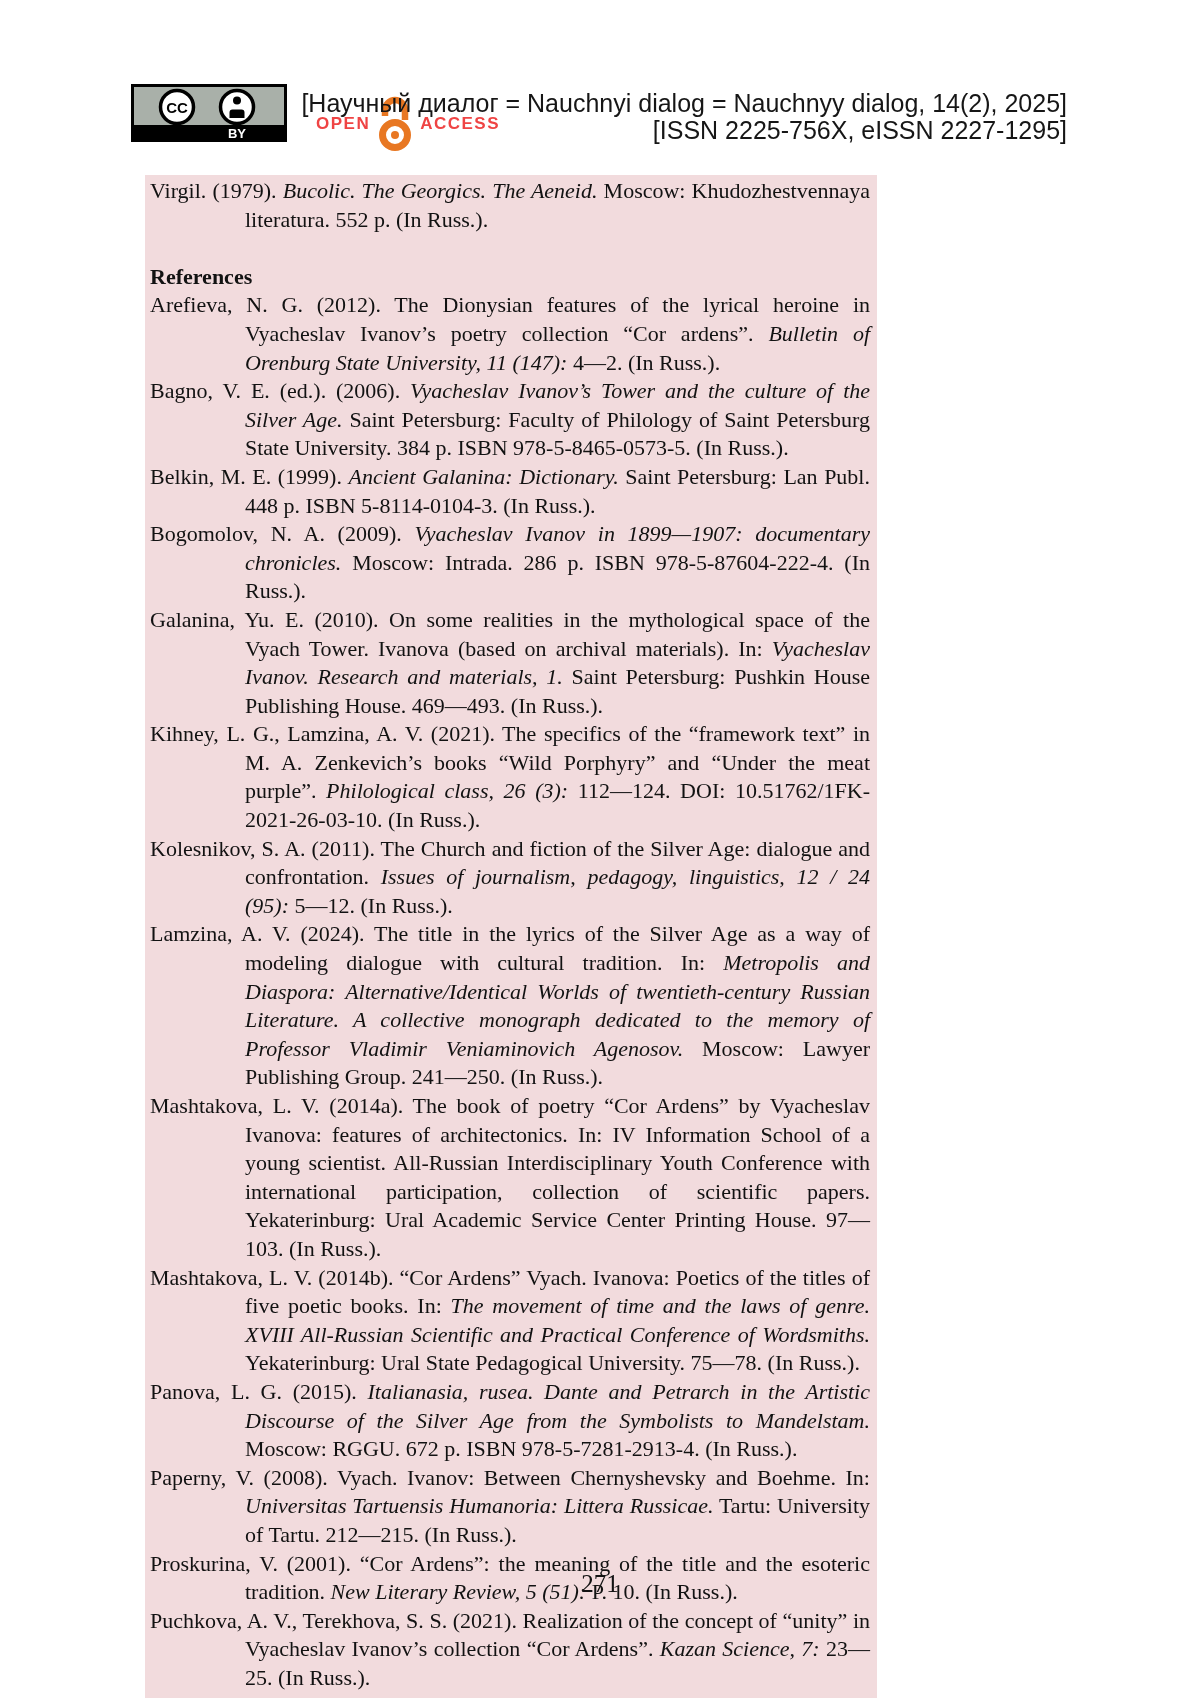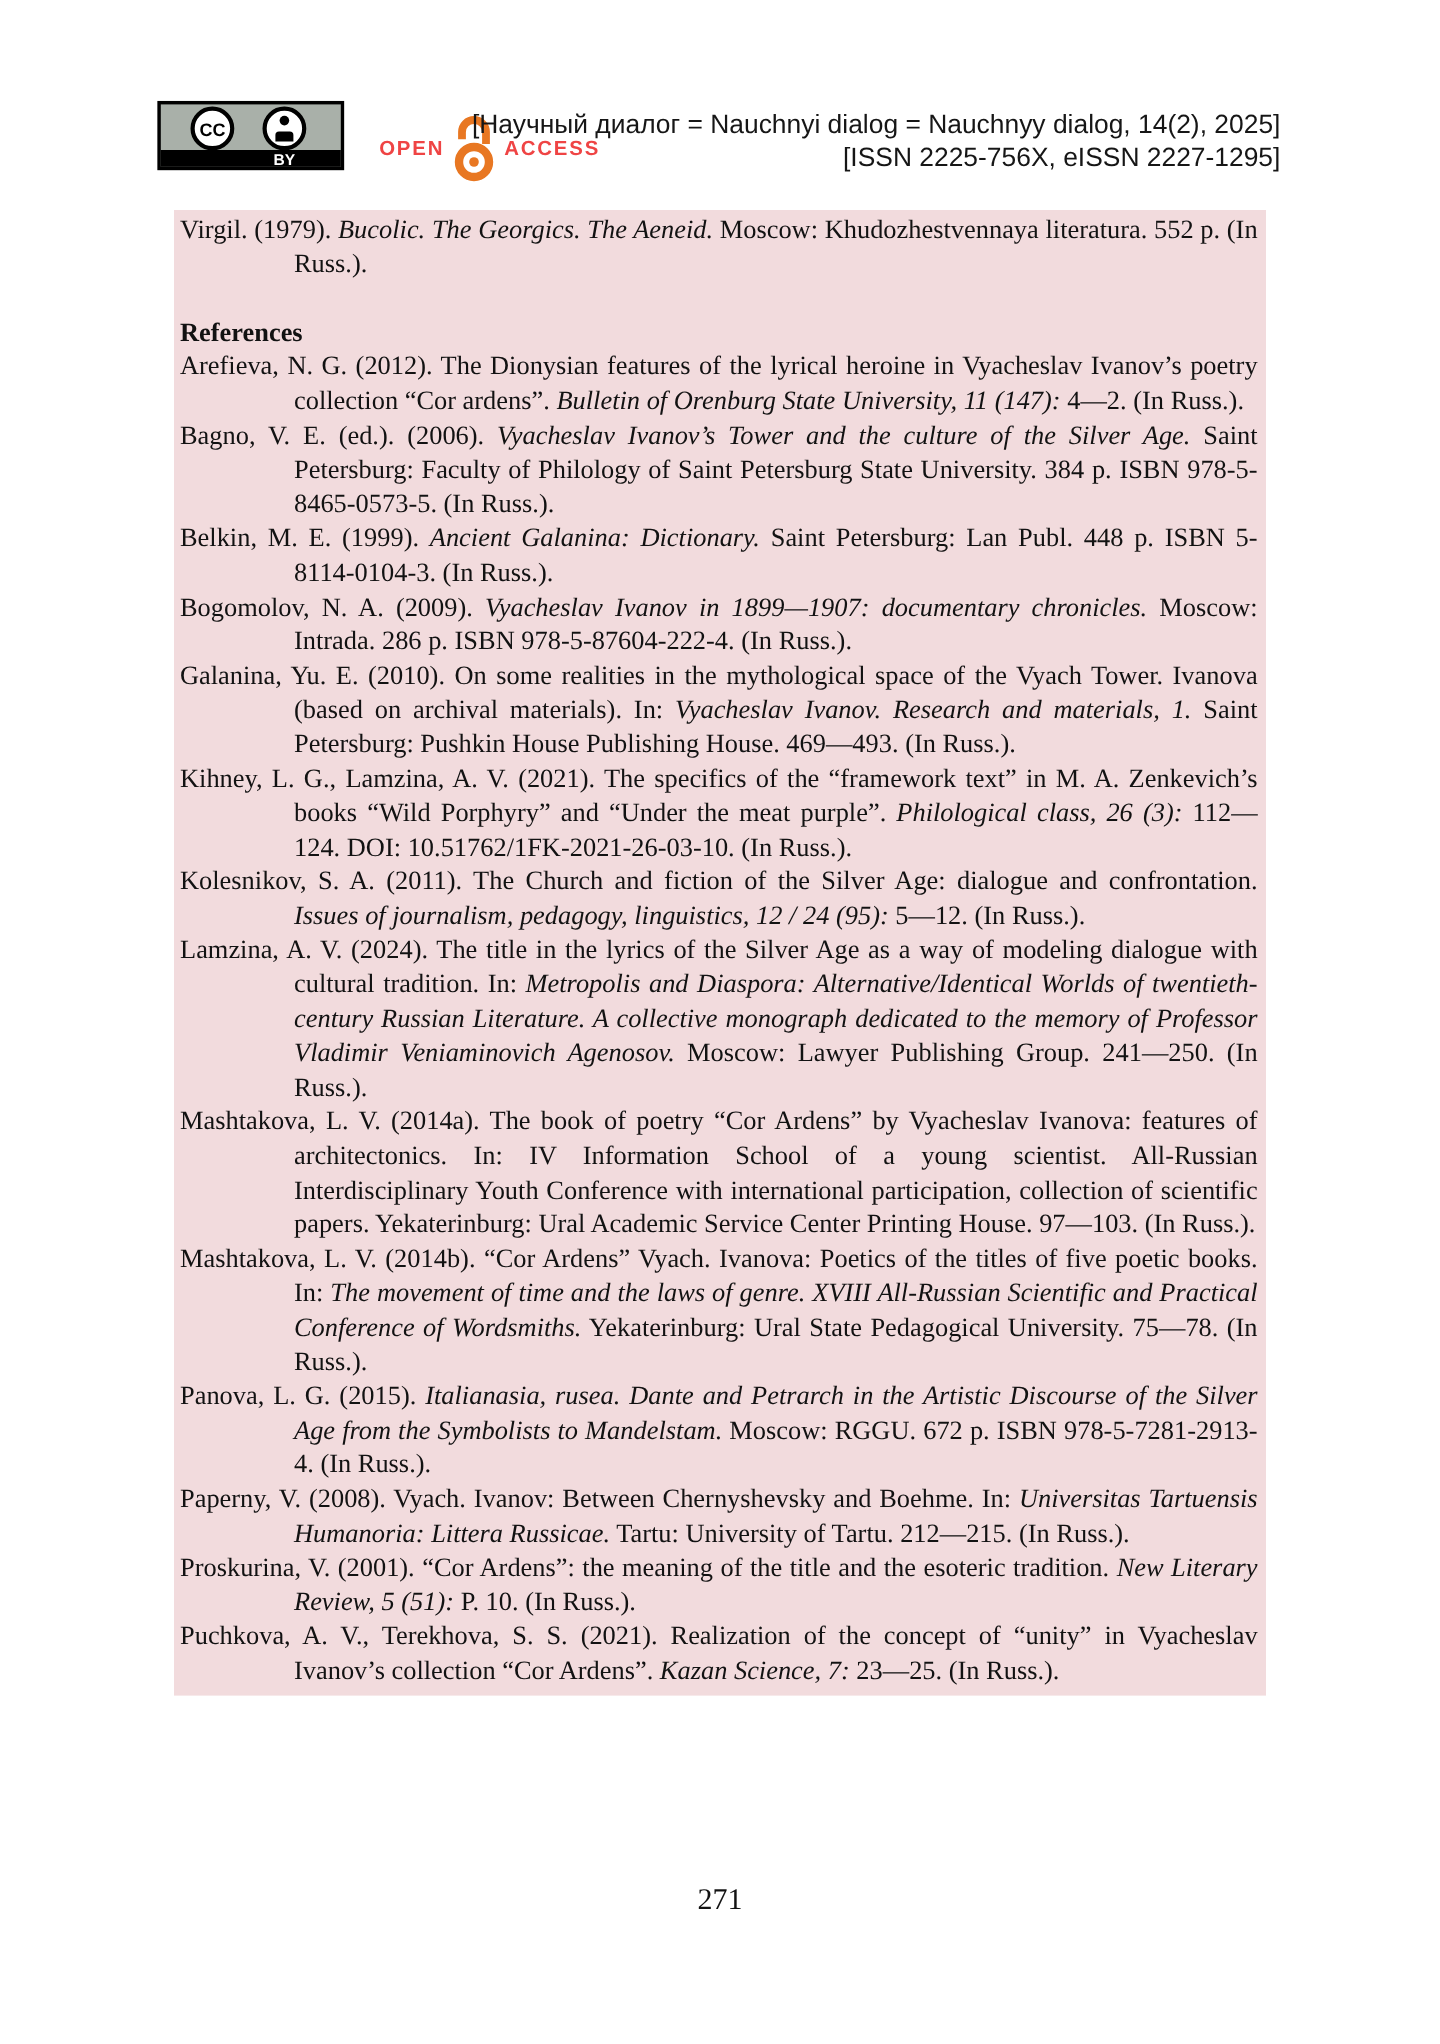--- a/index.html
+++ b/index.html
@@ -13,26 +13,26 @@
   .cc-badge{position:absolute;left:131px;top:84px;}
   .oa-logo{
     position:absolute;left:316px;top:96px;height:56px;
     display:flex;align-items:center;gap:5px;
     font-family:"Liberation Sans", sans-serif;font-weight:bold;
     font-size:17px;letter-spacing:1.5px;color:#ef4444;
   }
   .oa-logo svg{position:relative;top:-1px;}
   .journal-info{
     position:absolute;right:133px;top:90px;text-align:right;
-    font-family:"Liberation Sans", sans-serif;font-size:22px;
+    font-family:"Liberation Sans", sans-serif;font-size:25px;
     line-height:27px;color:#161616;
   }
   
   .refs-block{
-    position:absolute;left:145px;top:175px;width:910px;
+    position:absolute;left:145px;top:175px;width:732px;
     box-sizing:border-box;padding:2px 7px 6px 5px;
     background:#F2DBDD;
     font-size:22px;line-height:28.6px;
   }
   .ref{
     margin:0;padding-left:95px;text-indent:-95px;
     text-align:justify;hyphens:auto;-webkit-hyphens:auto;
   }
   .ref em{font-style:italic;}
   .refs-heading{

